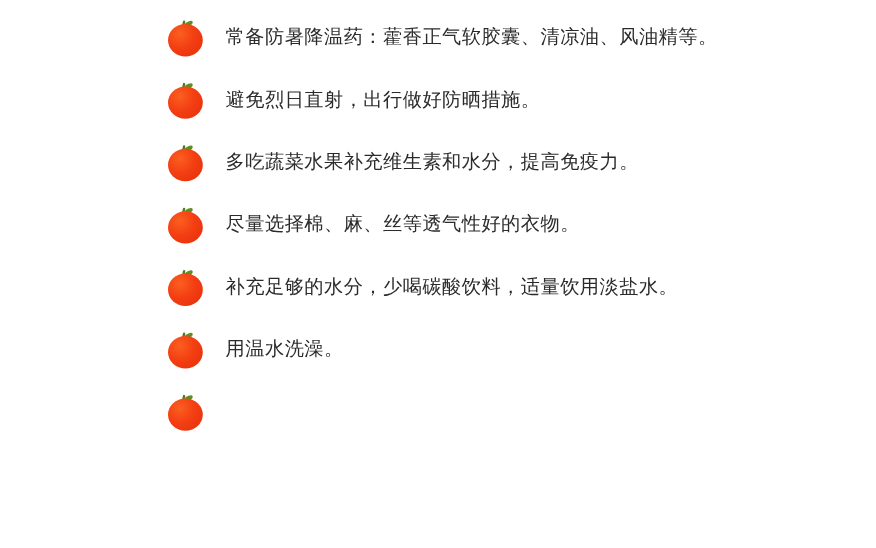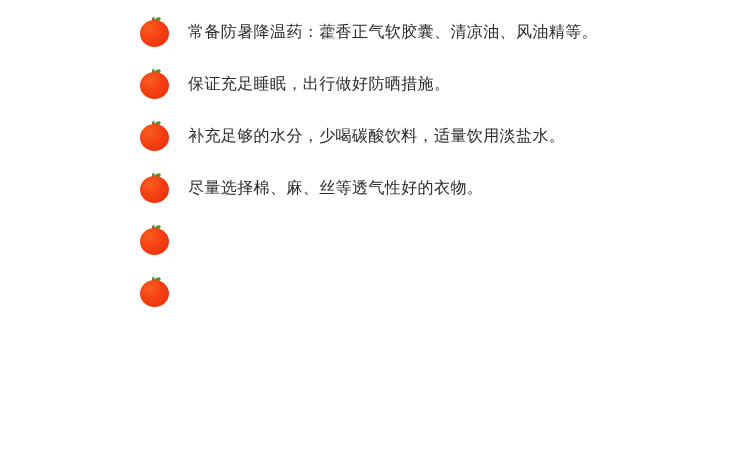--- a/index.html
+++ b/index.html
@@ -87,49 +87,58 @@
     </span>
     <span class="tip-text">常备防暑降温药：藿香正气软胶囊、清凉油、风油精等。</span>
   </div>
 
   <div class="tip-row">
     <span class="bullet-icon">
       <span class="stem"></span>
         <span class="leaf"></span>
         <span class="fruit"></span>
     </span>
-    <span class="tip-text">保证充足睡眠，出行做好防晒措施。</span>
+    <span class="tip-text">避免烈日直射，出行做好防晒措施。</span>
   </div>
-
 
   <div class="tip-row">
     <span class="bullet-icon">
       <span class="stem"></span>
         <span class="leaf"></span>
         <span class="fruit"></span>
     </span>
-    <span class="tip-text">补充足够的水分，少喝碳酸饮料，适量饮用淡盐水。</span>
+    <span class="tip-text">多吃蔬菜水果补充维生素和水分，提高免疫力。</span>
   </div>
 
   <div class="tip-row">
     <span class="bullet-icon">
       <span class="stem"></span>
         <span class="leaf"></span>
         <span class="fruit"></span>
     </span>
     <span class="tip-text">尽量选择棉、麻、丝等透气性好的衣物。</span>
   </div>
 
+  <div class="tip-row">
+    <span class="bullet-icon">
+      <span class="stem"></span>
+        <span class="leaf"></span>
+        <span class="fruit"></span>
+    </span>
+    <span class="tip-text">补充足够的水分，少喝碳酸饮料，适量饮用淡盐水。</span>
+  </div>
+
 
   <div class="tip-row">
     <span class="bullet-icon">
       <span class="stem"></span>
         <span class="leaf"></span>
         <span class="fruit"></span>
     </span>
+    <span class="tip-text">用温水洗澡。</span>
   </div>
 
   <div class="tip-row">
     <span class="bullet-icon">
       <span class="stem"></span>
         <span class="leaf"></span>
         <span class="fruit"></span>
     </span>
   </div>
 

